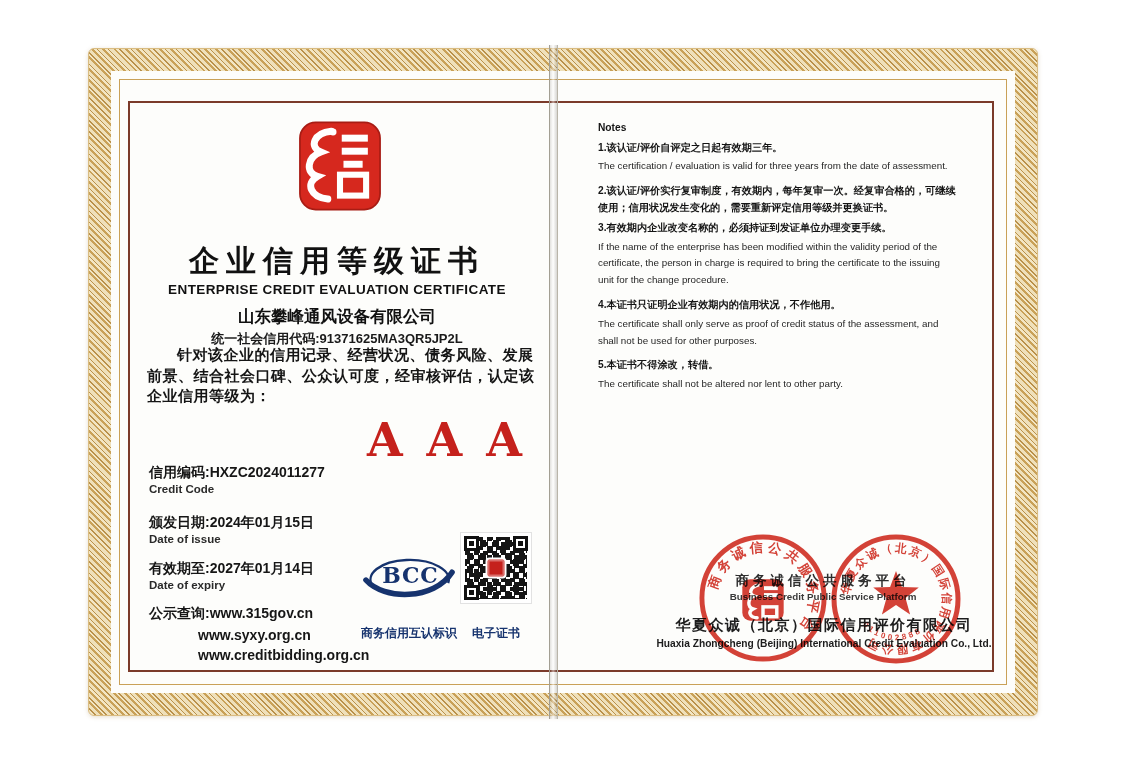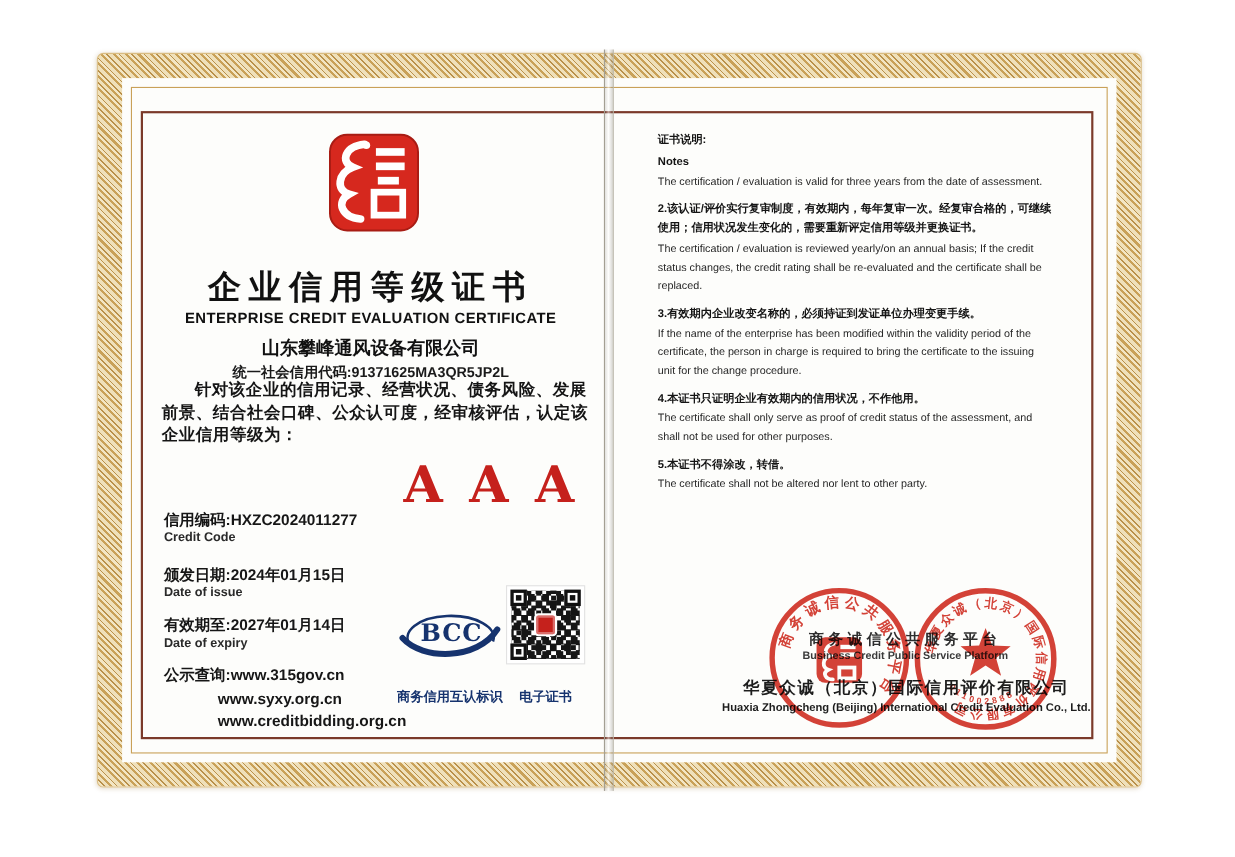--- a/index.html
+++ b/index.html
@@ -112,25 +112,24 @@
       <div class="qr-pat">
         <div class="finder fd-tl"></div>
         <div class="finder fd-tr"></div>
         <div class="finder fd-bl"></div>
         <div class="qr-logo"></div>
       </div>
     </div>
     <div class="abs ctr qr-caption">电子证书</div>
 
     <div class="abs notes-col">
-      <p class="ncn notes-title">证书说明:</p>
       <p class="ncn notes-title">Notes</p>
+      <p class="ncn">1.该认证/评价自评定之日起有效期三年。</p>
       <p class="nen">The certification / evaluation is valid for three years from the date of assessment.</p>
       <p class="ncn">2.该认证/评价实行复审制度，有效期内，每年复审一次。经复审合格的，可继续使用；信用状况发生变化的，需要重新评定信用等级并更换证书。</p>
-      <p class="nen">The certification / evaluation is reviewed yearly/on an annual basis; If the credit status changes, the credit rating shall be re-evaluated and the certificate shall be replaced.</p>
       <p class="ncn">3.有效期内企业改变名称的，必须持证到发证单位办理变更手续。</p>
       <p class="nen">If the name of the enterprise has been modified within the validity period of the certificate, the person in charge is required to bring the certificate to the issuing unit for the change procedure.</p>
       <p class="ncn">4.本证书只证明企业有效期内的信用状况，不作他用。</p>
       <p class="nen">The certificate shall only serve as proof of credit status of the assessment, and shall not be used for other purposes.</p>
       <p class="ncn">5.本证书不得涂改，转借。</p>
       <p class="nen">The certificate shall not be altered nor lent to other party.</p>
     </div>
 
     <div class="abs ctr pf-cn">商务诚信公共服务平台</div>
     <div class="abs ctr pf-en">Business Credit Public Service Platform</div>

